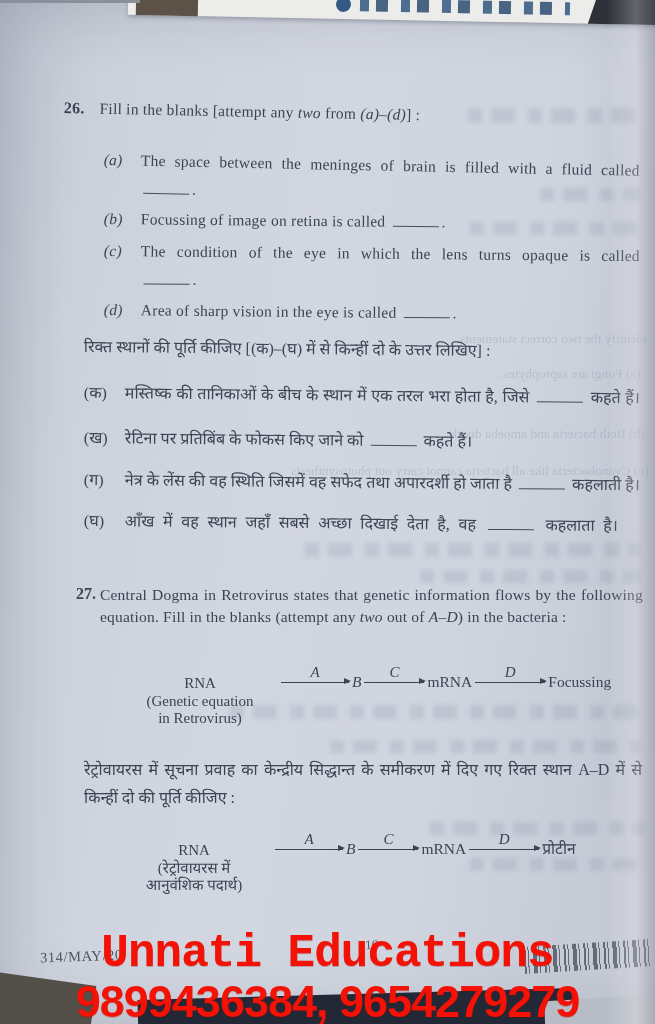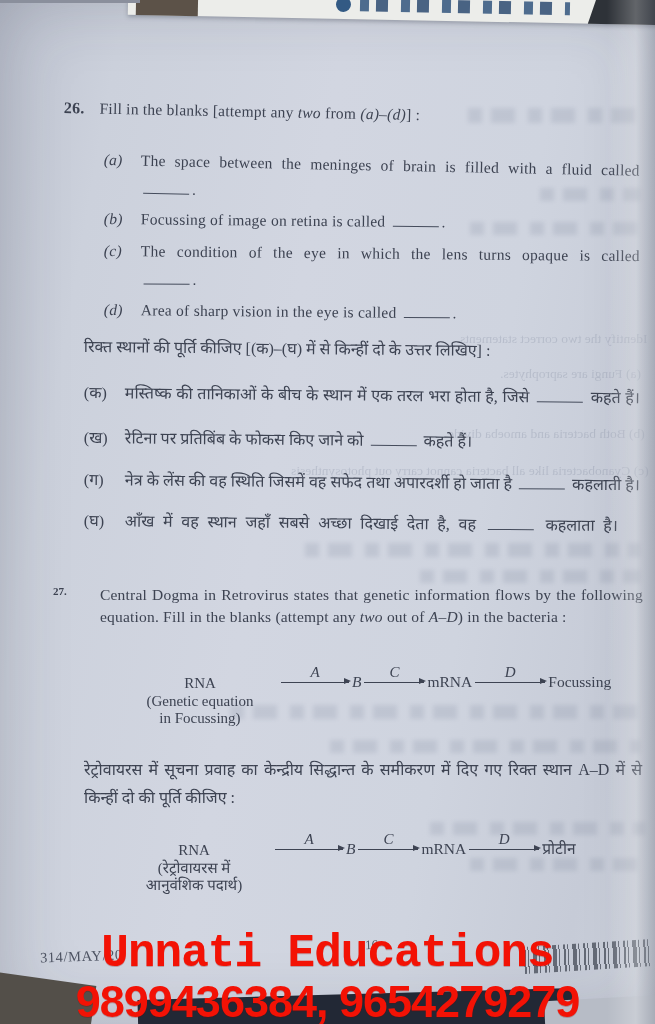--- a/index.html
+++ b/index.html
@@ -49,21 +49,21 @@
   .itext{flex:1;}
   .jline{text-align:justify;text-align-last:justify;}
   .l2{margin-top:8px;}
   .hitem{position:absolute;left:84px;right:15px;display:flex;font-size:16px;line-height:22px;}
   .hlabel{flex:0 0 41px;}
   .blank{display:inline-block;width:46px;height:11px;border-bottom:1.4px solid #49506075;
     border-bottom-color:#454c5c;margin:0 3px;}
   .tilt1{transform:rotate(1.15deg);transform-origin:left top;}
   .tilt2{transform:rotate(0.55deg);transform-origin:left top;}
   .stem27{left:100px;width:543px;font-size:15.5px;line-height:22px;letter-spacing:.2px;text-align:justify;}
-  .num27{left:53px;font-weight:bold;font-size:11px;}
+  .num27{left:76px;font-weight:bold;font-size:16px;}
   .hstem{left:84px;width:558px;font-size:16px;line-height:28px;text-align:justify;}
 
   
   .equation{position:absolute;display:flex;align-items:flex-start;font-size:15.5px;}
   .eq-lhs{flex:0 0 152px;text-align:center;line-height:17.5px;padding-top:9px;font-size:15px;}
   .eq-flow{display:flex;align-items:flex-end;margin-left:4px;}
   .eq-arrow{display:inline-flex;flex-direction:column;align-items:center;margin:0 1px;padding-bottom:8px;}
   .eq-albl{font-style:italic;font-size:15px;line-height:13px;font-family:"Liberation Serif",serif;}
   .eq-shaft{position:relative;height:0;border-top:1.5px solid var(--ink);margin-top:3px;}
   .eq-shaft::after{content:"";position:absolute;right:-2px;top:-4.6px;
@@ -183,21 +183,21 @@
 
   <div class="abs num27" style="top:585px;">27.</div>
   <div class="abs stem27" style="top:584px;">
     <span>Central Dogma in Retrovirus states that genetic information flows by the following equation. Fill in the blanks (attempt any </span><span class="it">two</span><span> out of </span><span class="it">A–D</span><span>) in the bacteria :</span>
   </div>
 
   <div class="equation" style="left:124px;top:666px;">
     <div class="eq-lhs">
       <div>RNA</div>
       <div>(Genetic equation</div>
-      <div>in Focussing)</div>
+      <div>in Retrovirus)</div>
     </div>
     <div class="eq-flow">
       <span class="eq-arrow">
           <span class="eq-albl">A</span>
           <span class="eq-shaft sA"></span>
         </span>
       <span class="eq-node it">B</span>
       <span class="eq-arrow">
           <span class="eq-albl">C</span>
           <span class="eq-shaft sC"></span>

